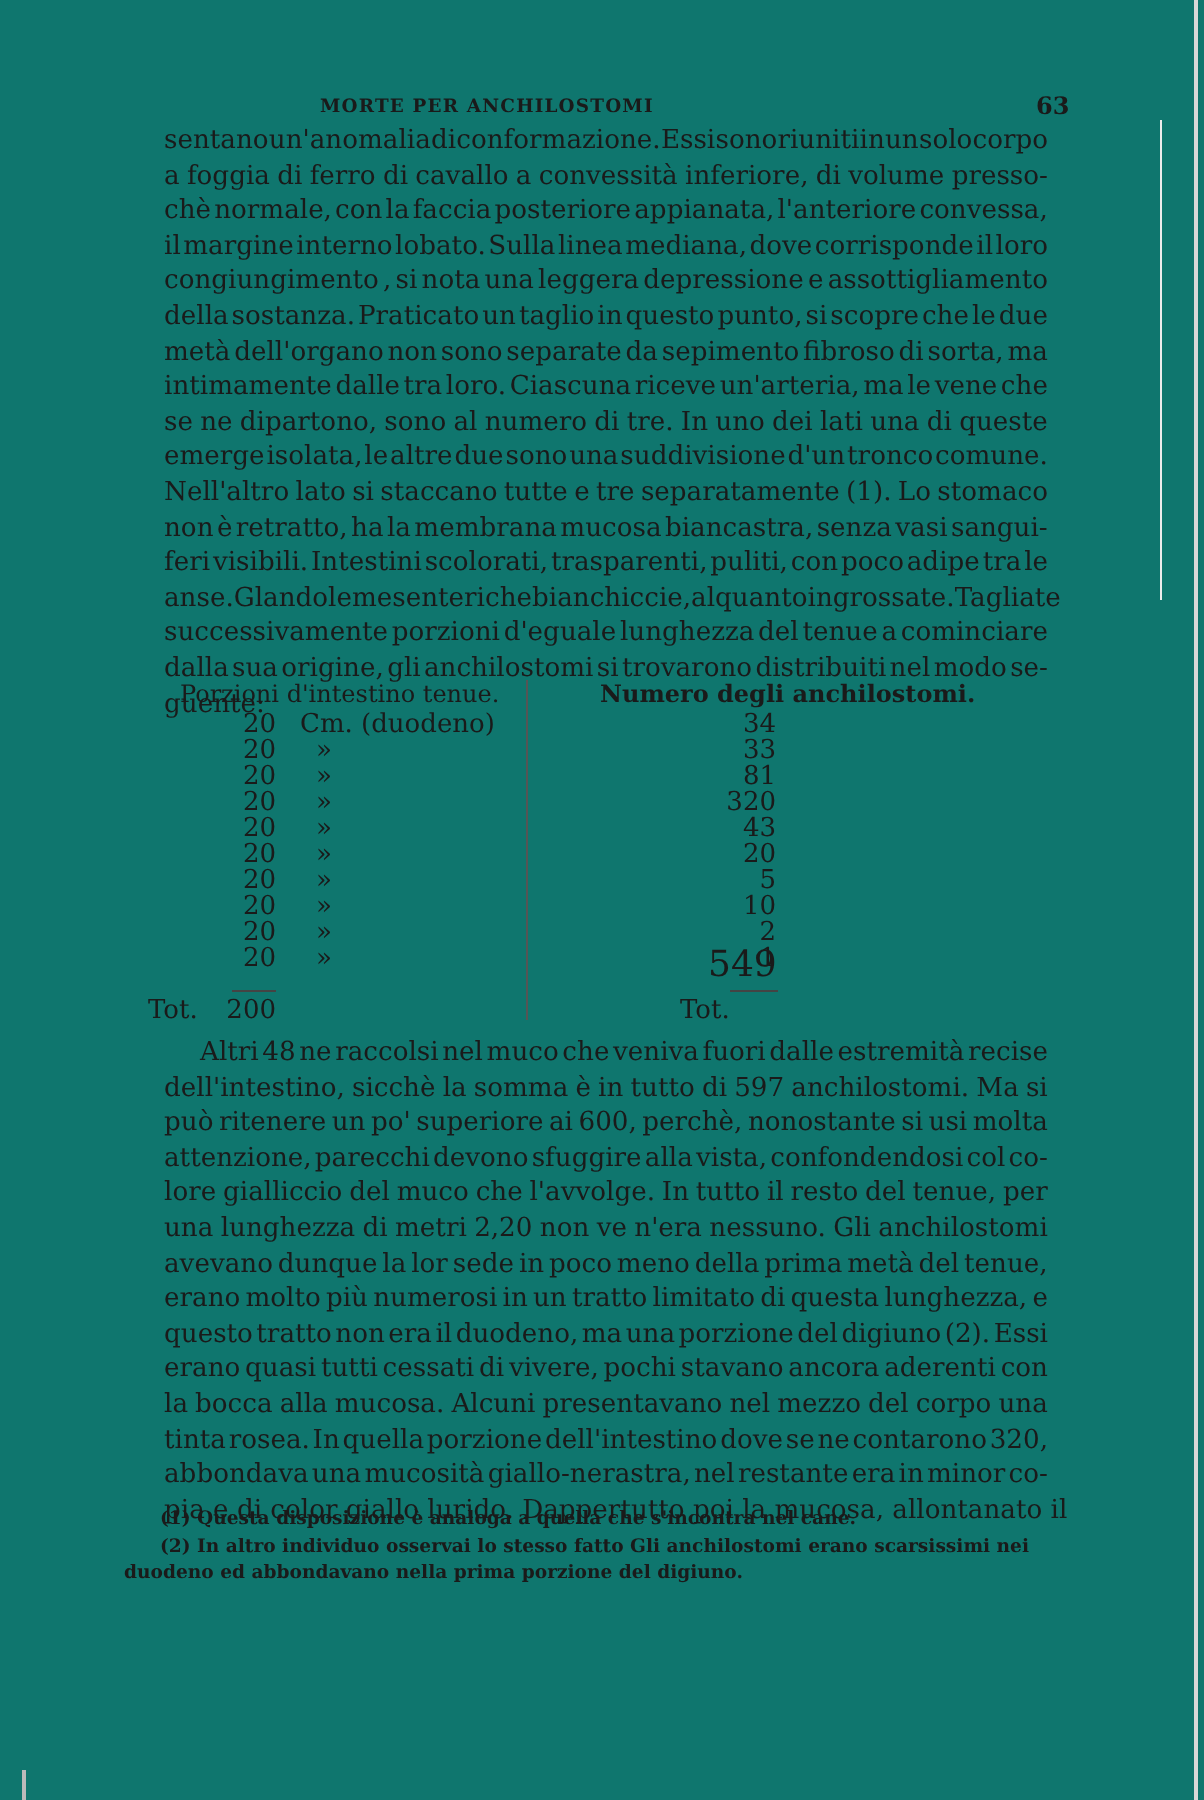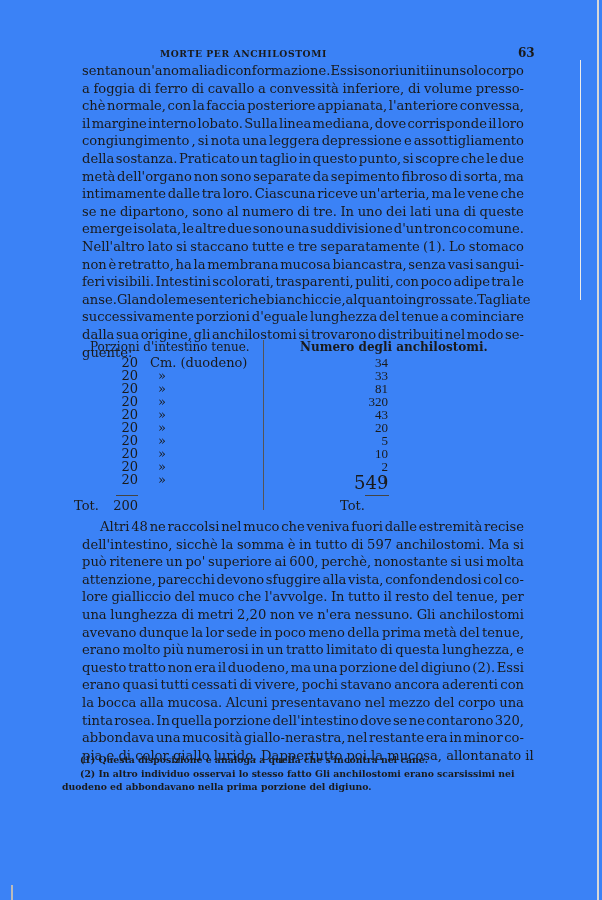--- a/index.html
+++ b/index.html
@@ -1,38 +1,38 @@
 <!DOCTYPE html>
 <html><head>
 <meta charset="utf-8">
 <style>
   html, body { margin:0; padding:0; background:#ffffff; }
   body { width:602px; height:900px; position:relative; overflow:hidden;
          font-family:"DejaVu Serif", "Liberation Serif", serif; color:#1a1a1a; }
-  .page { position:absolute; left:0; top:0; width:602px; height:900px; background:#3b82f6; }
+  .page { position:absolute; left:0; top:0; width:602px; height:900px; background:#0f766e; }
   .edge-right { position:absolute; left:597px; top:0; width:2px; height:900px; background:#d8d8d8; }
   .edge-right2 { position:absolute; left:580px; top:60px; width:1px; height:240px; background:#ececec; }
   .edge-left-mark { position:absolute; left:11px; top:885px; width:2px; height:15px; background:#bbbbbb; }
   .header { position:absolute; top:48px; left:160px; font-size:9.2px; letter-spacing:0.6px; font-weight:bold; }
   .pagenum { position:absolute; top:46px; left:518px; font-size:12px; font-weight:bold; }
   .body-text { position:absolute; left:62px; width:462px; font-size:13.1px; line-height:17.6px; }
   .line { white-space:nowrap; display:flex; justify-content:space-between;margin-left:20px; }
   .line.last { justify-content:flex-start; }
   .line span.w { display:inline-block; }
   .t1 { top:62px; }
   .t2 { top:518px; }
   .indent { padding-left:18px;text-align:right; }
   
   .tbl-head-l { position:absolute; top:340px; left:90px; font-size:12px; font-weight:normal; }
   .tbl-head-r { position:absolute; top:340px; left:300px; font-size:12px; font-weight:bold; }
   .tbl-divider { position:absolute; left:263px; top:340px; width:1px; height:170px; background:#555; }
   .tbl-row { position:absolute; font-size:13px; line-height:12.8px; }
   .col-len { left:108px; width:30px; text-align:right; }
   .col-unit { left:150px;text-align:center; }
-  .col-count { left:358px; width:30px; text-align:right;font-family:Liberation Serif, serif; }
+  .col-count { left:358px; width:30px; text-align:right; }
   .tot-l { position:absolute; left:74px; top:498px; font-size:13px; }
   .tot-l-val { position:absolute; left:104px; top:498px; width:34px; text-align:right; font-size:13px; }
   .tot-r { position:absolute; left:340px; top:498px; font-size:13px; }
   .tot-r-val { position:absolute; left:354px; top:472px; width:34px; text-align:center; font-size:18px; }
   .rule-l { position:absolute; left:116px; top:495px; width:22px; height:1px; background:#444; }
   .rule-r { position:absolute; left:365px; top:495px; width:24px; height:1px; background:#444; }
   .footnotes { position:absolute; left:62px; top:753px; width:462px; font-size:9.3px; line-height:13.5px; font-weight:bold; }
   .fn { white-space:nowrap; }
   .fn.ind { padding-left:18px; }
 </style>

